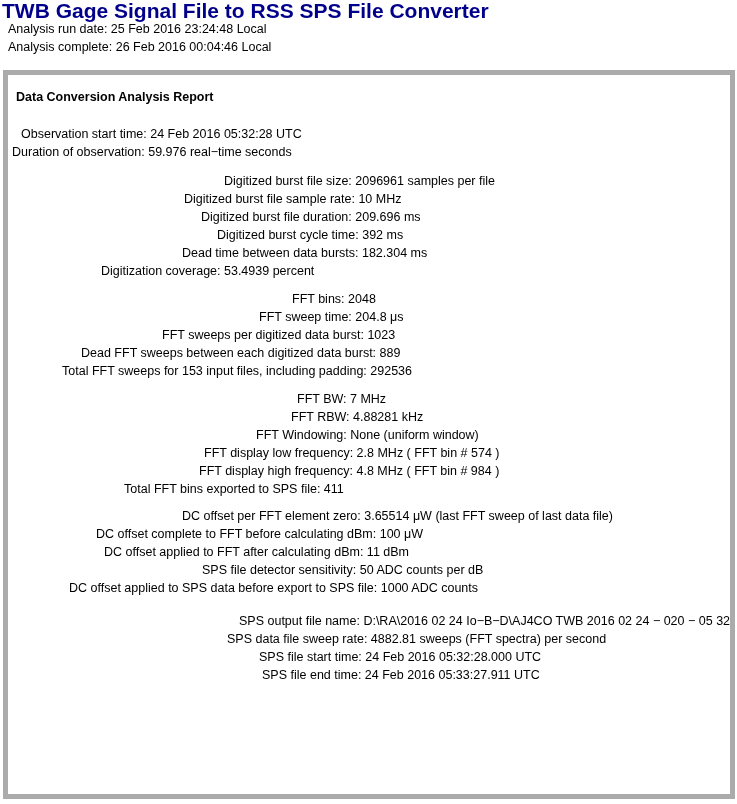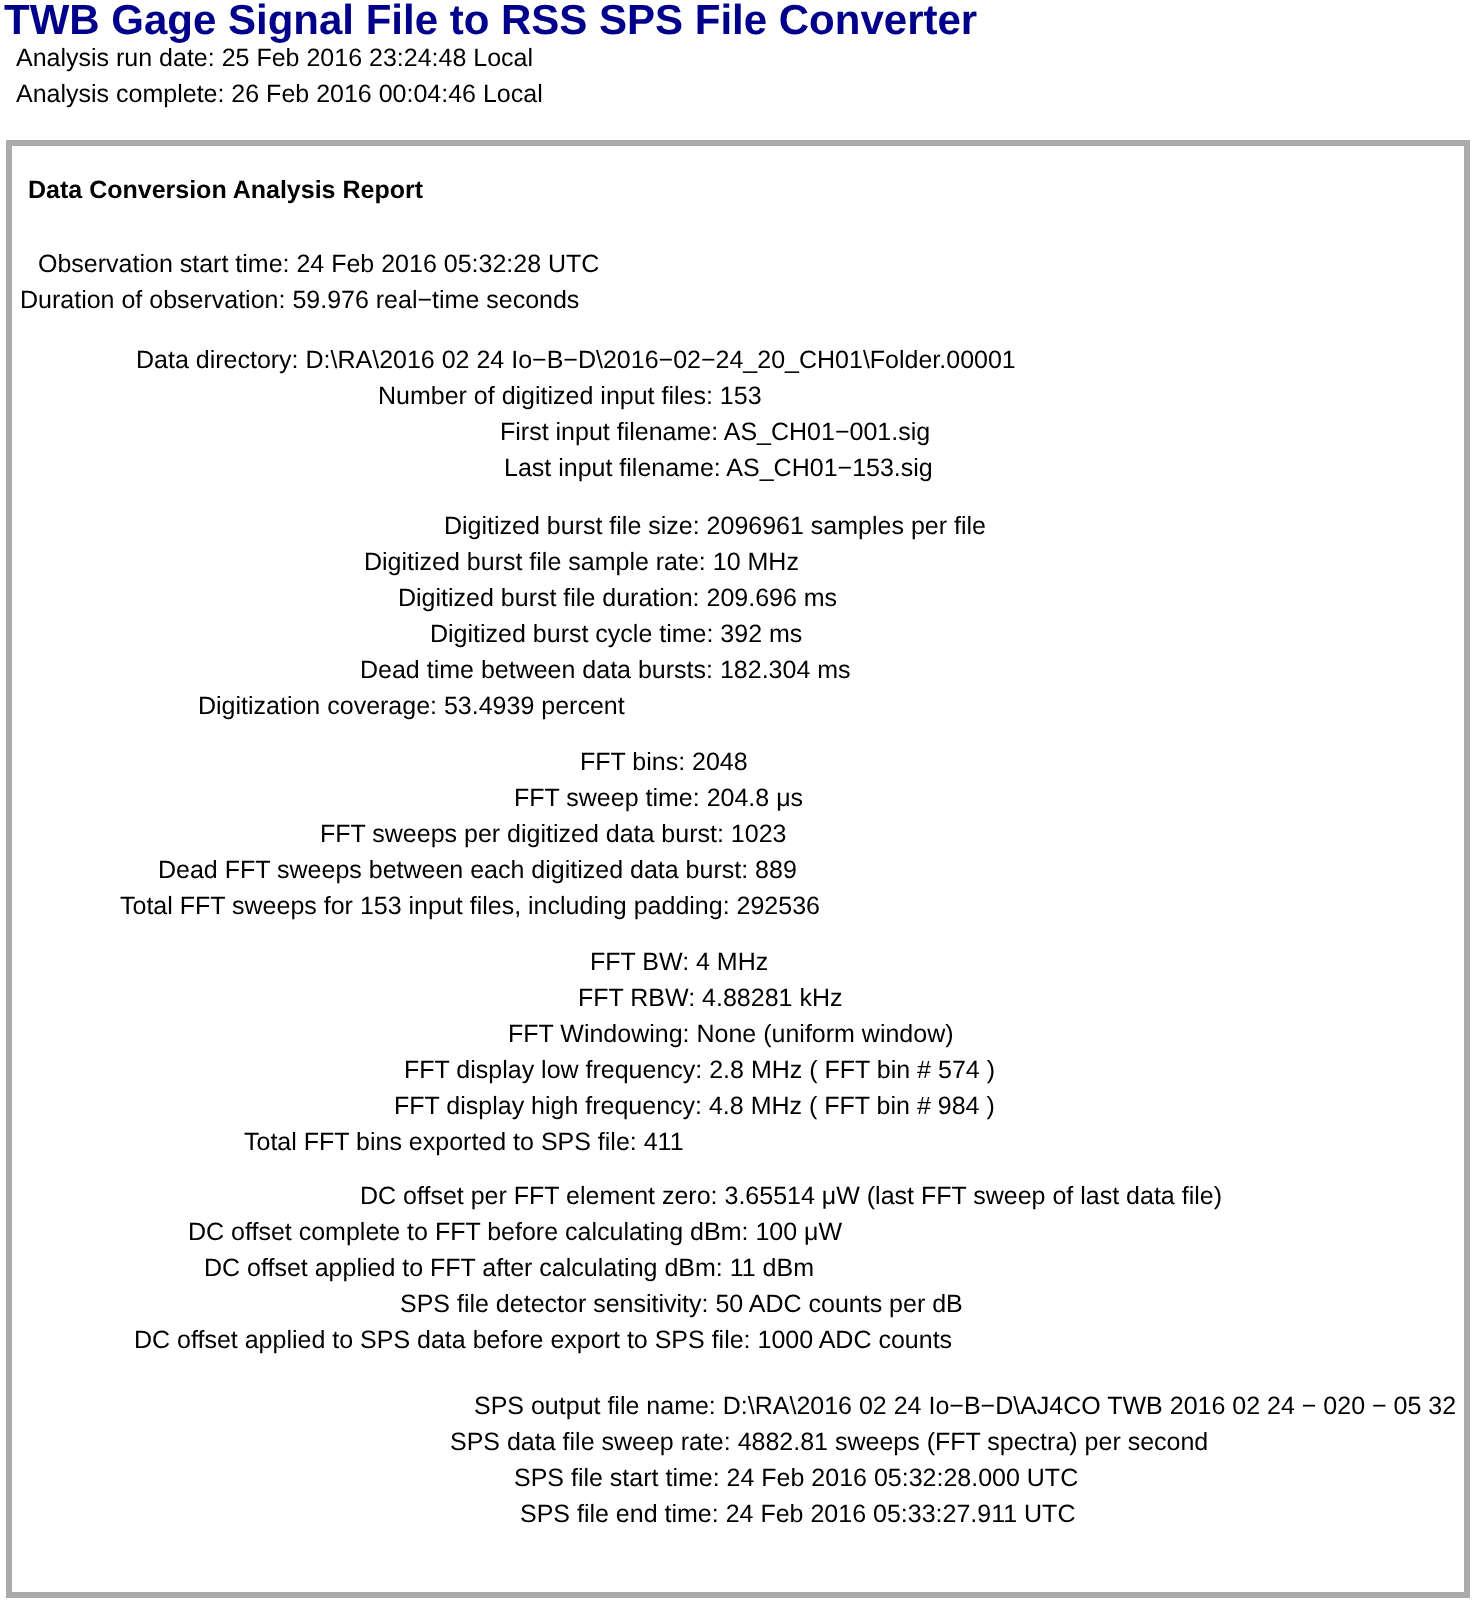--- a/index.html
+++ b/index.html
@@ -29,21 +29,21 @@
     line-height: 18px;
     white-space: nowrap;
   }
   .report-box {
     position: absolute;
     left: 3px;
     top: 70px;
     width: 732px;
     height: 729px;
     box-sizing: border-box;
-    border: 3px solid #701a75;
+    border: 5px solid #701a75;
     background: #ffffff;
     overflow: hidden;
   }
   .report-heading {
     margin: 13px 0 0 8px;
     font-weight: bold;
     line-height: 18px;
     white-space: nowrap;
   }
   .sec { margin: 0; }
@@ -61,46 +61,40 @@
 <div class="meta-line">Analysis complete: 26 Feb 2016 00:04:46 Local</div>
 
 <div class="report-box" style="border-color: rgb(171, 171, 171);">
   <div class="report-heading">Data Conversion Analysis Report</div>
 
   <div class="sec" style="margin-top:19px">
     <div class="ln" style="margin-left:13px">Observation start time: 24 Feb 2016 05:32:28 UTC</div>
     <div class="ln" style="margin-left:4px">Duration of observation: 59.976 real−time seconds</div>
   </div>
 
-  <div class="sec" style="margin-top:12px">
-    <div class="ln" style="margin-left:62px">Data directory: D:\RA\2016 02 24 Io−B−D\2016−02−24_20_CH01\Folder.00001</div>
-    <div class="ln" style="margin-left:183px">Number of digitized input files: 153</div>
-    <div class="ln" style="margin-left:244px">First input filename: AS_CH01−001.sig</div>
-    <div class="ln" style="margin-left:246px">Last input filename: AS_CH01−153.sig</div>
-  </div>
 
   <div class="sec" style="margin-top:11px">
     <div class="ln" style="margin-left:216px">Digitized burst file size: 2096961 samples per file</div>
     <div class="ln" style="margin-left:176px">Digitized burst file sample rate: 10 MHz</div>
     <div class="ln" style="margin-left:193px">Digitized burst file duration: 209.696 ms</div>
     <div class="ln" style="margin-left:209px">Digitized burst cycle time: 392 ms</div>
     <div class="ln" style="margin-left:174px">Dead time between data bursts: 182.304 ms</div>
     <div class="ln" style="margin-left:93px">Digitization coverage: 53.4939 percent</div>
   </div>
 
   <div class="sec" style="margin-top:10px">
     <div class="ln" style="margin-left:284px">FFT bins: 2048</div>
     <div class="ln" style="margin-left:251px">FFT sweep time: 204.8 μs</div>
     <div class="ln" style="margin-left:154px">FFT sweeps per digitized data burst: 1023</div>
     <div class="ln" style="margin-left:73px">Dead FFT sweeps between each digitized data burst: 889</div>
     <div class="ln" style="margin-left:54px">Total FFT sweeps for 153 input files, including padding: 292536</div>
   </div>
 
   <div class="sec" style="margin-top:10px">
-    <div class="ln" style="margin-left:289px">FFT BW: 4 MHz</div>
+    <div class="ln" style="margin-left:289px">FFT BW: 7 MHz</div>
     <div class="ln" style="margin-left:283px">FFT RBW: 4.88281 kHz</div>
     <div class="ln" style="margin-left:248px">FFT Windowing: None (uniform window)</div>
     <div class="ln" style="margin-left:196px">FFT display low frequency: 2.8 MHz ( FFT bin # 574 )</div>
     <div class="ln" style="margin-left:191px">FFT display high frequency: 4.8 MHz ( FFT bin # 984 )</div>
     <div class="ln" style="margin-left:116px">Total FFT bins exported to SPS file: 411</div>
   </div>
 
   <div class="sec" style="margin-top:9px">
     <div class="ln" style="margin-left:174px">DC offset per FFT element zero: 3.65514 μW (last FFT sweep of last data file)</div>
     <div class="ln" style="margin-left:88px">DC offset complete to FFT before calculating dBm: 100 μW</div>

